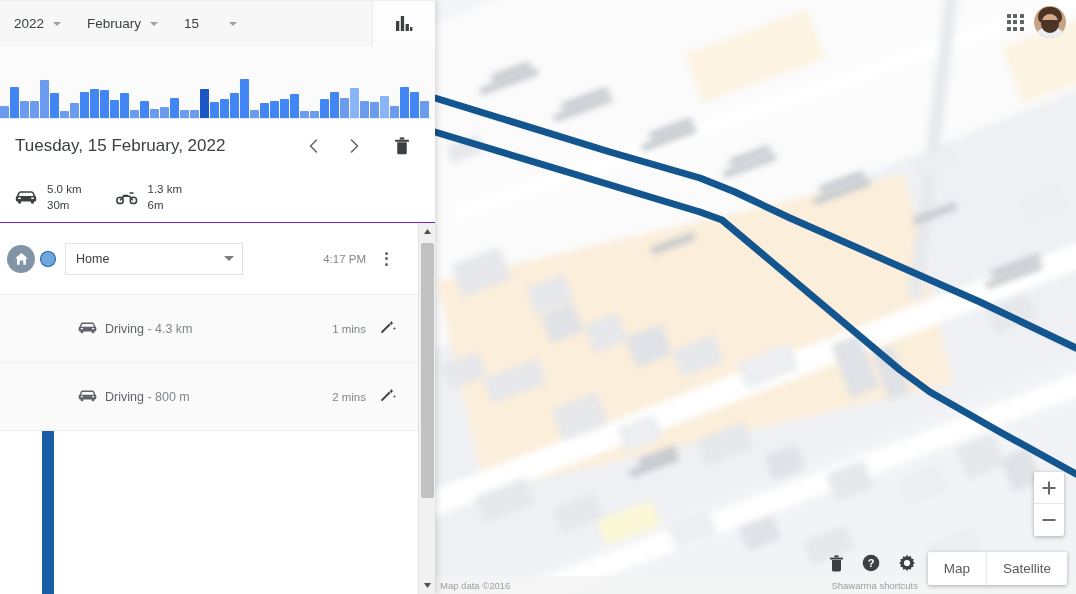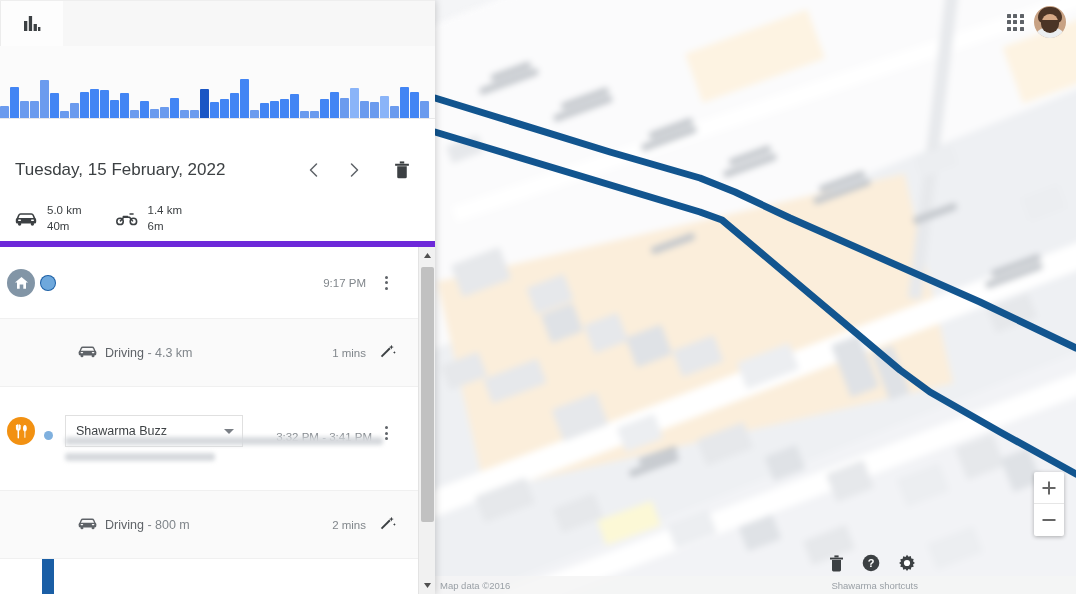--- a/index.html
+++ b/index.html
@@ -132,35 +132,35 @@
   }
   .hist {
     position: absolute; left: 0; bottom: 0; width: 435px; height: 56px;
     display: flex; align-items: flex-end; gap: 1px; padding-left: 0px;
   }
   .hbar { width: 9px; flex: none; border-radius: 1px 1px 0 0; }
 
   
   .dayhead {
     height: 54px; min-height: 54px; display: flex; align-items: center;
-    padding: 0 16px 0 15px; background: #fff; margin-top: 24px;
+    padding: 0 16px 0 15px; background: #fff;
   }
   .dayhead .dtitle { font-size: 17px; color: #3c4043; }
   .dayhead .sp { margin-left: auto; }
   .navbtn {
     width: 34px; height: 34px; display: flex; align-items: center;
     justify-content: center; cursor: pointer; color: #5f6368;
   }
   .navbtn svg { display: block; }
 
   
   .statsrow {
     height: 50px; min-height: 50px; display: flex; align-items: center;
     padding: 0 15px; background: #fff;
-    border-bottom: 6px solid #6d28d9;
+    border-bottom: 1px solid #6d28d9;
   }
   .stat { display: flex; align-items: center; margin-right: 34px; }
   .stat .sico { width: 22px; margin-right: 10px; display: flex; justify-content: center; }
   .stat .sv { line-height: 1.35; }
   .stat .sv .a { font-size: 11.5px; color: #3c4043; }
   .stat .sv .b { font-size: 11.5px; color: #3c4043; }
 
   
   .listwrap { flex: 1; position: relative; overflow: hidden; background: #fff; }
   .rail {
@@ -426,26 +426,44 @@
       </div>
       <div>
         <svg width="18" height="18" viewBox="0 0 18 18">
           <path d="M9 0.8l1.5 1.9 2.3-0.7 0.5 2.4 2.4 0.5-0.7 2.3L16.9 9l-1.9 1.5 0.7 2.3-2.4 0.5-0.5 2.4-2.3-0.7L9 16.9l-1.5-1.9-2.3 0.7-0.5-2.4-2.4-0.5 0.7-2.3L1.1 9l1.9-1.5-0.7-2.3 2.4-0.5 0.5-2.4 2.3 0.7z" fill="#3c4043"></path>
           <circle cx="9" cy="9" r="3.1" fill="#fff"></circle>
         </svg>
       </div>
     </div>
     <div class="kbd-short">Shawarma shortcuts</div>
 
+    <div class="maptype">
+      <div>Map</div>
+      <div>Satellite</div>
+    </div>
   </div>
 
   <div id="sidebar">
 
 
     <div class="datebar">
+      <div class="date-selects">
+        <div class="dsel year">
+          <span class="lbl">2022</span>
+          <span class="caret"></span>
+        </div>
+        <div class="dsel month">
+          <span class="lbl">February</span>
+          <span class="caret"></span>
+        </div>
+        <div class="dsel day">
+          <span class="lbl">15</span>
+          <span class="caret"></span>
+        </div>
+      </div>
       <div class="chartbtn">
         <svg width="18" height="17" viewBox="0 0 18 17">
           <rect x="1" y="6" width="3.3" height="10" fill="#3c4043"></rect>
           <rect x="5.8" y="1" width="3.3" height="15" fill="#3c4043"></rect>
           <rect x="10.6" y="9" width="3.3" height="7" fill="#3c4043"></rect>
           <rect x="15" y="12" width="2.4" height="4" fill="#3c4043"></rect>
         </svg>
       </div>
     </div>
 
@@ -526,52 +544,56 @@
             <path d="M2.4 5.6l1.4-3.4A2 2 0 0 1 5.7 1h10.6a2 2 0 0 1 1.9 1.2l1.4 3.4" fill="none" stroke="#3c4043" stroke-width="1.6" stroke-linecap="round"></path>
             <rect x="0.8" y="5" width="20.4" height="5.6" rx="1.7" fill="#3c4043"></rect>
             <circle cx="4.6" cy="11" r="1.7" fill="#3c4043"></circle>
             <circle cx="17.4" cy="11" r="1.7" fill="#3c4043"></circle>
             <rect x="3" y="6.4" width="3" height="1.5" rx=".7" fill="#fff"></rect>
             <rect x="16" y="6.4" width="3" height="1.5" rx=".7" fill="#fff"></rect>
           </svg>
         </span>
         <span class="sv">
           <div class="a">5.0 km</div>
-          <div class="b">40m</div>
+          <div class="b">30m</div>
         </span>
       </div>
       <div class="stat">
         <span class="sico">
           <svg width="24" height="14" viewBox="0 0 24 14">
             <circle cx="4.4" cy="9.6" r="3.5" fill="none" stroke="#3c4043" stroke-width="1.7"></circle>
             <circle cx="19" cy="9.6" r="3.5" fill="none" stroke="#3c4043" stroke-width="1.7"></circle>
             <path d="M4.4 9.6l4-4.6h6.4l3.6 4.6" fill="none" stroke="#3c4043" stroke-width="1.7" stroke-linejoin="round"></path>
             <path d="M8 4.2h4.6" stroke="#3c4043" stroke-width="1.7" stroke-linecap="round"></path>
             <path d="M15.4 1.6h3.2" stroke="#3c4043" stroke-width="1.7" stroke-linecap="round"></path>
           </svg>
         </span>
         <span class="sv">
-          <div class="a">1.4 km</div>
+          <div class="a">1.3 km</div>
           <div class="b">6m</div>
         </span>
       </div>
     </div>
 
     <div class="listwrap">
       <div class="rail"></div>
       <div class="rows">
 
         <div class="trow place">
           <div class="placeico home">
             <svg width="15" height="14" viewBox="0 0 15 14">
               <path d="M7.5 1L14 6.6h-2v6.1H9.3V8.6H5.7v4.1H3V6.6H1z" fill="#fff"></path>
             </svg>
           </div>
           <div class="raildot big"></div>
-          <div class="rowtime">9:17 PM</div>
+          <div class="placebox">
+            <span class="pname">Home</span>
+            <span class="caret"></span>
+          </div>
+          <div class="rowtime">4:17 PM</div>
           <div class="kebab">
               <i></i>
               <i></i>
               <i></i>
             </div>
         </div>
 
         <div class="trow activity">
           <span class="actico">
             <svg width="19" height="12" viewBox="0 0 22 13">
@@ -589,44 +611,20 @@
           <div class="rowtime">1 mins</div>
           <div class="wand">
             <svg width="17" height="17" viewBox="0 0 17 17">
               <path d="M3.2 14.8L11.6 6.4l-1.4-1.4L1.8 13.4z" fill="#3c4043"></path>
               <path d="M12.4 2.2l.7 1.7 1.7.7-1.7.7-.7 1.7-.7-1.7-1.7-.7 1.7-.7z" fill="#3c4043"></path>
               <path d="M15.4 8.6l.4 1 1 .4-1 .4-.4 1-.4-1-1-.4 1-.4z" fill="#3c4043"></path>
             </svg>
           </div>
         </div>
 
-        <div class="trow place" style="height:104px;">
-          <div class="placeico food" style="top:30px;transform:none;">
-            <svg width="15" height="15" viewBox="0 0 15 15">
-              <path d="M3.4 1v4.2M5.2 1v4.2M4.3 5.4v8.3" stroke="#fff" stroke-width="1.5" stroke-linecap="round"></path>
-              <path d="M2.6 1v3.4a1.7 1.7 0 0 0 3.4 0V1" fill="none" stroke="#fff" stroke-width="1.4"></path>
-              <path d="M10.9 1c1.3 0 1.9 1.6 1.9 3.6 0 1.5-.6 2.6-1.4 3v6.1h-1V7.6c-.8-.4-1.4-1.5-1.4-3C9 2.6 9.6 1 10.9 1z" fill="#fff"></path>
-            </svg>
-          </div>
-          <div class="raildot small" style="top:44px;transform:none;"></div>
-          <div class="placebox" style="top:28px;transform:none;">
-            <span class="pname">Shawarma Buzz</span>
-            <span class="caret"></span>
-          </div>
-          <div class="rowtime" style="top:44px;transform:none;right:46px;">3:32 PM - 3:41 PM</div>
-          <div class="kebab" style="top:36px;transform:none;">
-              <i></i>
-              <i></i>
-              <i></i>
-            </div>
-          <div class="addr">
-            <div class="ln l1"></div>
-              <div class="ln l2"></div>
-          </div>
-        </div>
 
         <div class="trow activity">
           <span class="actico">
             <svg width="19" height="12" viewBox="0 0 22 13">
               <path d="M2.4 5.6l1.4-3.4A2 2 0 0 1 5.7 1h10.6a2 2 0 0 1 1.9 1.2l1.4 3.4" fill="none" stroke="#5f6368" stroke-width="1.6" stroke-linecap="round"></path>
               <rect x="0.8" y="5" width="20.4" height="5.6" rx="1.7" fill="#5f6368"></rect>
               <circle cx="4.6" cy="11" r="1.7" fill="#5f6368"></circle>
               <circle cx="17.4" cy="11" r="1.7" fill="#5f6368"></circle>
               <rect x="3" y="6.4" width="3" height="1.5" rx=".7" fill="#fafafa"></rect>
               <rect x="16" y="6.4" width="3" height="1.5" rx=".7" fill="#fafafa"></rect>

